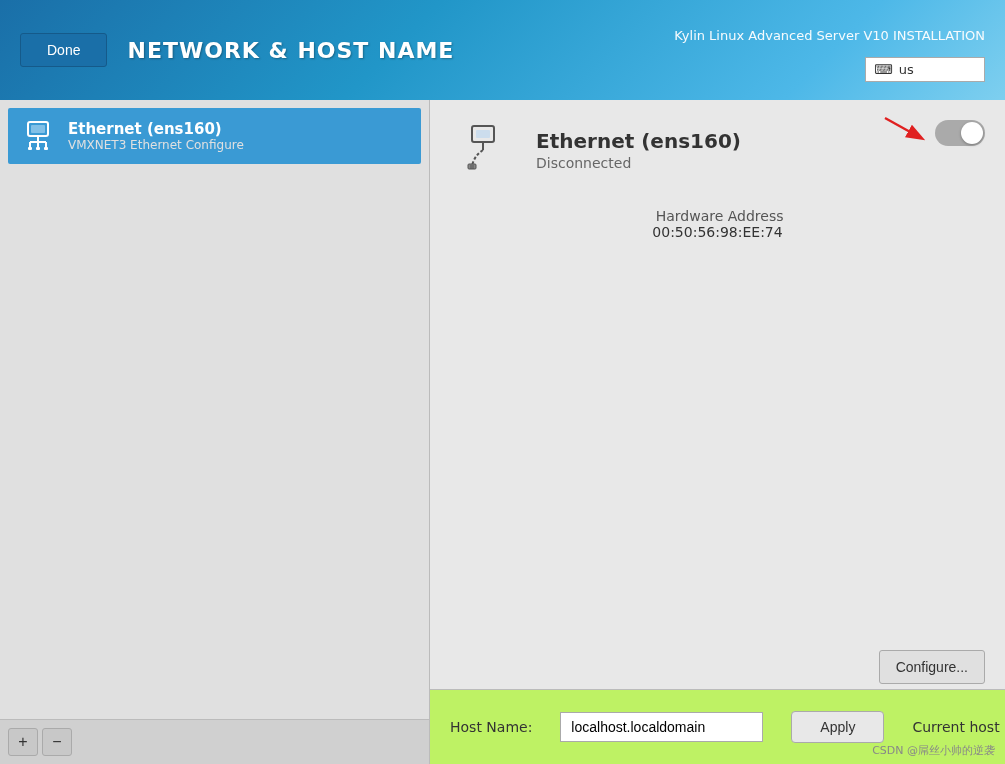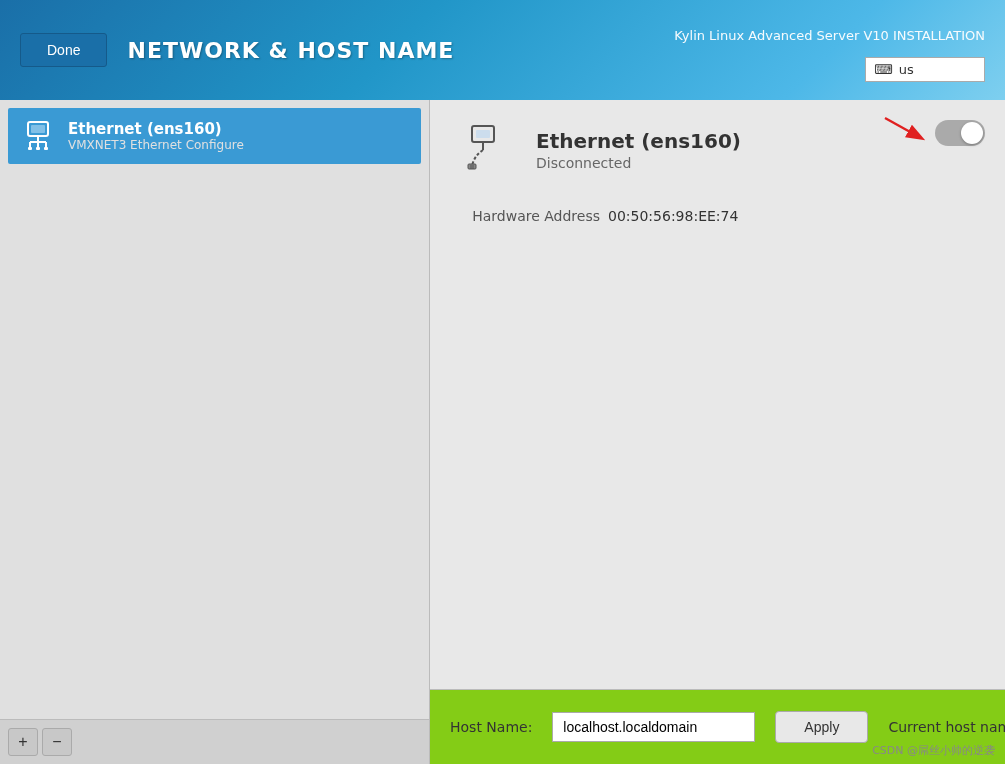--- a/index.html
+++ b/index.html
@@ -231,20 +231,21 @@
     .device-details {
       margin-top: 20px;
       display: flex;
       flex-direction: column;
       gap: 12px;
     }
 
     .detail-row {
       display: flex;
       align-items: center;
+      flex-direction: column;
     }
 
     .detail-label {
       color: #555;
       font-size: 14px;
       min-width: 140px;
       text-align: right;
       margin-right: 8px;
     }
 
@@ -267,26 +268,26 @@
       color: #333;
     }
 
     
     .bottom-bar {
       position: absolute;
       bottom: 0;
       left: 0;
       right: 0;
       height: 75px;
-      background: #84cc16;
+      background: #bef264;
       border-top: 1px solid #bbb;
       display: flex;
       align-items: center;
       padding: 0 20px;
-      gap: 20px;
+      gap: 28px;
     }
 
     .hostname-label {
       font-size: 14px;
       color: #333;
       white-space: nowrap;
     }
 
     .hostname-input {
       border: 1px solid #aaa;
@@ -413,20 +414,21 @@
       </div>
     </div>
 
     <div class="device-details">
       <div class="detail-row">
         <span class="detail-label">Hardware Address</span>
         <span class="detail-value">00:50:56:98:EE:74</span>
       </div>
     </div>
 
+    <button class="configure-btn">Configure...</button>
 
     <div class="bottom-bar" style="left:0; right:0; bottom:0;">
       <span class="hostname-label">Host Name:</span>
       <input class="hostname-input" type="text" value="localhost.localdomain" placeholder="localhost.localdomain" style="">
       <button class="apply-button">Apply</button>
       <span class="current-hostname-label">Current host name:</span>
 
     </div>
 
     <div class="watermark">CSDN @屌丝小帅的逆袭</div>

